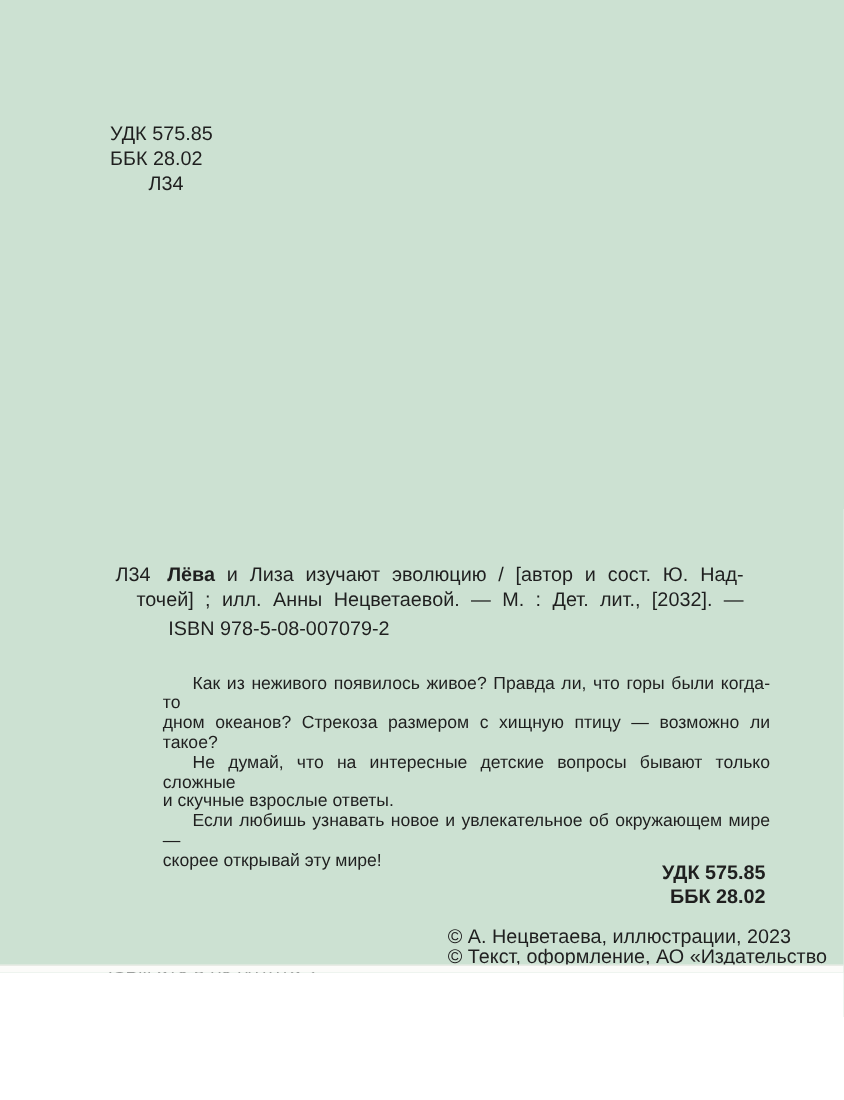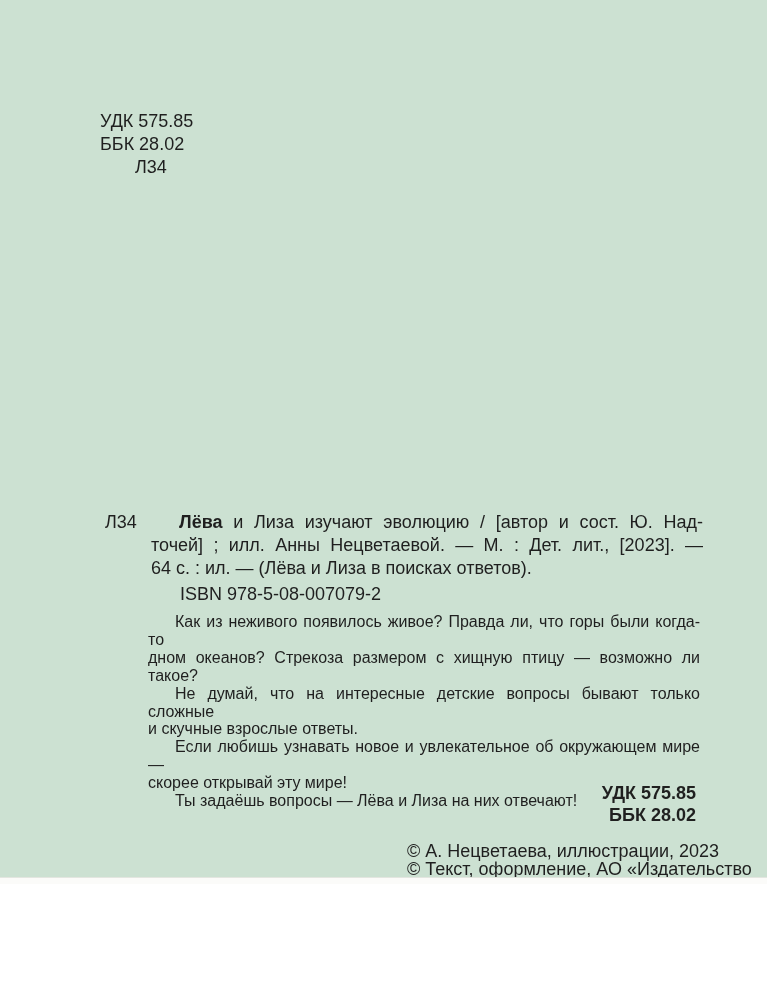--- a/index.html
+++ b/index.html
@@ -18,21 +18,21 @@
     font-size:18px;line-height:23px;
   }
   .top-codes .indented{padding-left:35px;}
 
   
   .card{
     position:absolute;left:105px;top:511px;
     font-size:18px;line-height:23px;
   }
   .card-label{position:absolute;left:0;top:0;}
-  .card-body{margin-left:46px;width:552px;}
+  .card-body{margin-left:19px;width:552px;}
   .jline{text-align:justify;text-align-last:justify;}
   .lline{text-align:left;}
   .ind{text-indent:28px;}
   .bold{font-weight:bold;}
   .isbn-line{margin-top:3px;padding-left:29px;}
 
   
   .annotation{
     position:absolute;left:148px;top:613px;width:552px;
     font-size:16px;line-height:17.9px;
@@ -73,41 +73,37 @@
   <div class="top-codes">
     <div>УДК 575.85</div>
     <div>ББК 28.02</div>
     <div class="indented">Л34</div>
   </div>
 
   <div class="card">
     <span class="card-label">Л34</span>
     <div class="card-body">
       <div class="jline ind"><span class="bold">Лёва</span><span> и Лиза изучают эволюцию / [автор и сост. Ю. Над-</span></div>
-      <div class="jline">точей] ; илл. Анны Нецветаевой. — М. : Дет. лит., [2023]. —</div>
-      <div class="lline">64 с. : ил. — (Лёва и Лиза в поисках ответов).</div>
+      <div class="jline">точей] ; илл. Анны Нецветаевой. — М. : Дет. лит., [2032]. —</div>
       <div class="isbn-line">ISBN 978-5-08-007079-2</div>
     </div>
   </div>
 
   <div class="annotation">
     <div>
       <div class="jline ind">Как из неживого появилось живое? Правда ли, что горы были когда-то</div>
       <div class="jline">дном океанов? Стрекоза размером с хищную птицу — возможно ли такое?</div>
     </div>
     <div>
       <div class="jline ind">Не думай, что на интересные детские вопросы бывают только сложные</div>
       <div class="lline">и скучные взрослые ответы.</div>
     </div>
     <div>
       <div class="jline ind">Если любишь узнавать новое и увлекательное об окружающем мире —</div>
       <div class="lline">скорее открывай эту мире!</div>
-    </div>
-    <div>
-      <div class="lline ind">Ты задаёшь вопросы — Лёва и Лиза на них отвечают!</div>
     </div>
   </div>
 
   <div class="bottom-codes">
     <div>УДК 575.85</div>
     <div>ББК 28.02</div>
   </div>
 
   <div class="copyright">
     <div>© А. Нецветаева, иллюстрации, 2023</div>

